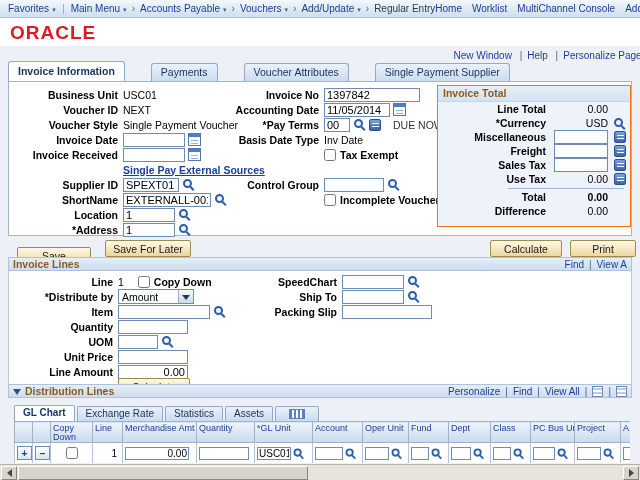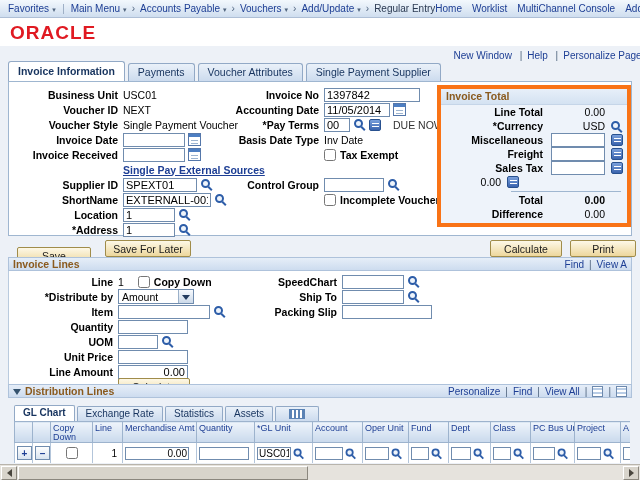--- a/index.html
+++ b/index.html
@@ -18,21 +18,21 @@
   .topbar-right{margin-left:auto;display:flex;gap:10px;align-items:center;}
   
   .oraclebar{position:absolute;top:18px;left:0;width:640px;height:28px;background:#fff;}
   .oracle-logo{position:absolute;left:10px;top:4px;font-size:19px;font-weight:bold;
                color:#e01a22;letter-spacing:1px;}
   
   .pagebar{position:absolute;top:50px;right:3px;font-size:10px;white-space:nowrap;}
   .pagebar .plink+.plink::before{content:"|";color:#51657f;margin:0 5px;}
   .pagebar::after{content:"|";color:#51657f;margin-left:5px;}
   
-  .tabstrip{position:absolute;top:62px;left:8px;display:flex;align-items:flex-end;height:19px;}
+  .tabstrip{position:absolute;top:62px;left:8px;display:flex;align-items:flex-end;height:19px;gap:23px;}
   .tab{height:17px;line-height:17px;padding:0 9px;border:1px solid #92a9c6;border-bottom:none;
        border-radius:3px 3px 0 0;background:linear-gradient(#eaf1f9,#ccdbee);margin-right:3px;
        color:#16335e;font-size:10.5px;cursor:pointer;}
   .tab.active{background:#fff;font-weight:bold;height:19px;line-height:19px;position:relative;z-index:3;}
   
   .form-panel{position:absolute;top:81px;left:8px;width:624px;height:155px;background:#fff;
               border:1px solid #9fb6d0;box-sizing:border-box;z-index:2;}
   .frow{display:flex;align-items:center;height:15px;white-space:nowrap;}
   .lbl{font-weight:bold;text-align:right;flex:0 0 105px;padding-right:5px;}
   .col-left{position:absolute;left:4px;top:5px;}
@@ -59,21 +59,21 @@
   .ic-note::after{content:"";position:absolute;left:2px;top:3px;width:7px;height:1px;background:#fff;
                   box-shadow:0 3px 0 #fff;}
   
   .psel{display:inline-flex;align-items:center;width:76px;height:15px;border:1px solid #708cae;
         background:#fff;padding-left:3px;box-sizing:border-box;cursor:pointer;}
   .psel-arrow{margin-left:auto;width:14px;height:13px;background:linear-gradient(#f7fafd,#ccd9e9);
               border-left:1px solid #9ab0c9;display:flex;align-items:center;justify-content:center;}
   .psel-arrow::after{content:"";border:4px solid transparent;border-top:5px solid #223a5e;margin-top:5px;}
   
   .itotal{position:absolute;left:428px;top:3px;width:194px;height:142px;background:#eef3fa;
-          border:4px solid #f97316;box-sizing:border-box;}
+          border:1px solid #f97316;box-sizing:border-box;}
   .itotal-title{height:15px;line-height:15px;padding:0 5px;color:#8a5a1e;font-weight:bold;
                 background:linear-gradient(#e7eff9,#d4e2f2);border-bottom:1px solid #c5d5e8;}
   .trow{display:flex;align-items:center;height:14px;padding:0 4px;}
   .trow .tl{flex:1;text-align:right;font-weight:bold;padding-right:6px;}
   .trow .tv{flex:0 0 56px;text-align:right;}
   .trow .ti{flex:0 0 18px;display:flex;justify-content:flex-end;}
   .trow.sum .tl,.trow.sum .tv{font-weight:bold;}
   .tdivider{border-top:1px solid #9fb6d0;margin:2px 6px 1px 70px;}
   
   .actions{position:absolute;top:240px;left:14px;width:622px;height:17px;}
@@ -205,21 +205,21 @@
       <div class="frow">
         <span class="lbl">Invoice Received</span>
         <input class="inp" style="width: 62px;">
         <span class="ic ic-cal"></span>
       </div>
       <div class="frow" style="padding-left:110px">
         <span class="link bold">Single Pay External Sources</span>
       </div>
       <div class="frow">
         <span class="lbl">Supplier ID</span>
-        <input class="inp" style="width: 74px;" value="SPEXT01">
+        <input class="inp" style="width: 56px;" value="SPEXT01">
         <span class="ic ic-look"></span>
       </div>
       <div class="frow">
         <span class="lbl">ShortName</span>
         <input class="inp" style="width: 88px;" value="EXTERNALL-001">
         <span class="ic ic-look"></span>
       </div>
       <div class="frow">
         <span class="lbl">Location</span>
         <input class="inp" style="width: 52px;" value="1">
@@ -298,20 +298,21 @@
           </span>
       </div>
       <div class="trow">
         <span class="tl">Sales Tax</span>
         <span class="tv"><input class="inp num" style="width: 54px;"></span>
         <span class="ti">
             <span class="ic ic-note"></span>
           </span>
       </div>
       <div class="trow">
+        <span class="tl">Use Tax</span>
         <span class="tv">0.00</span>
         <span class="ti">
             <span class="ic ic-note"></span>
           </span>
       </div>
       <div class="tdivider"></div>
       <div class="trow sum">
         <span class="tl">Total</span>
         <span class="tv">0.00</span>
         <span class="ti"></span>

